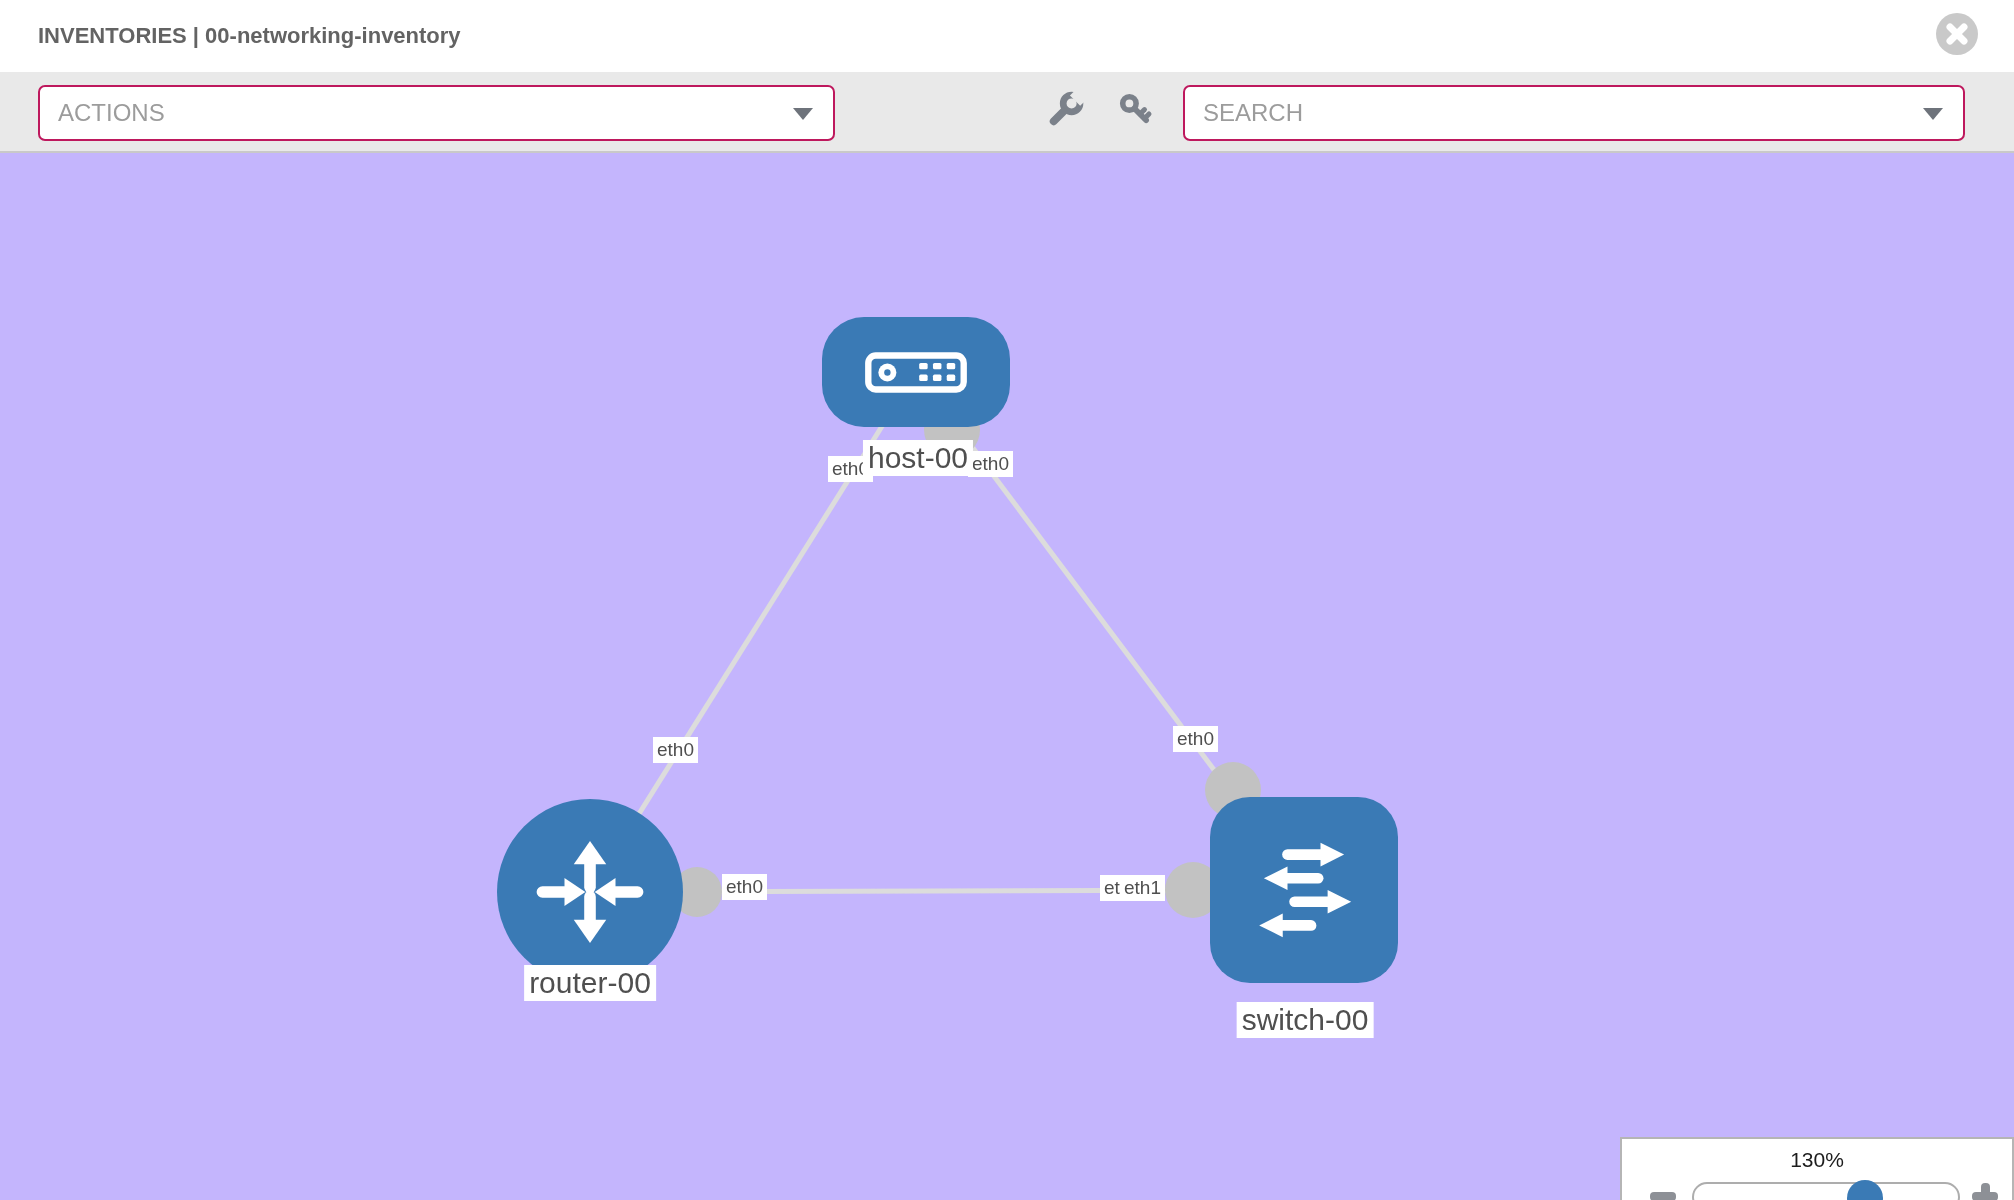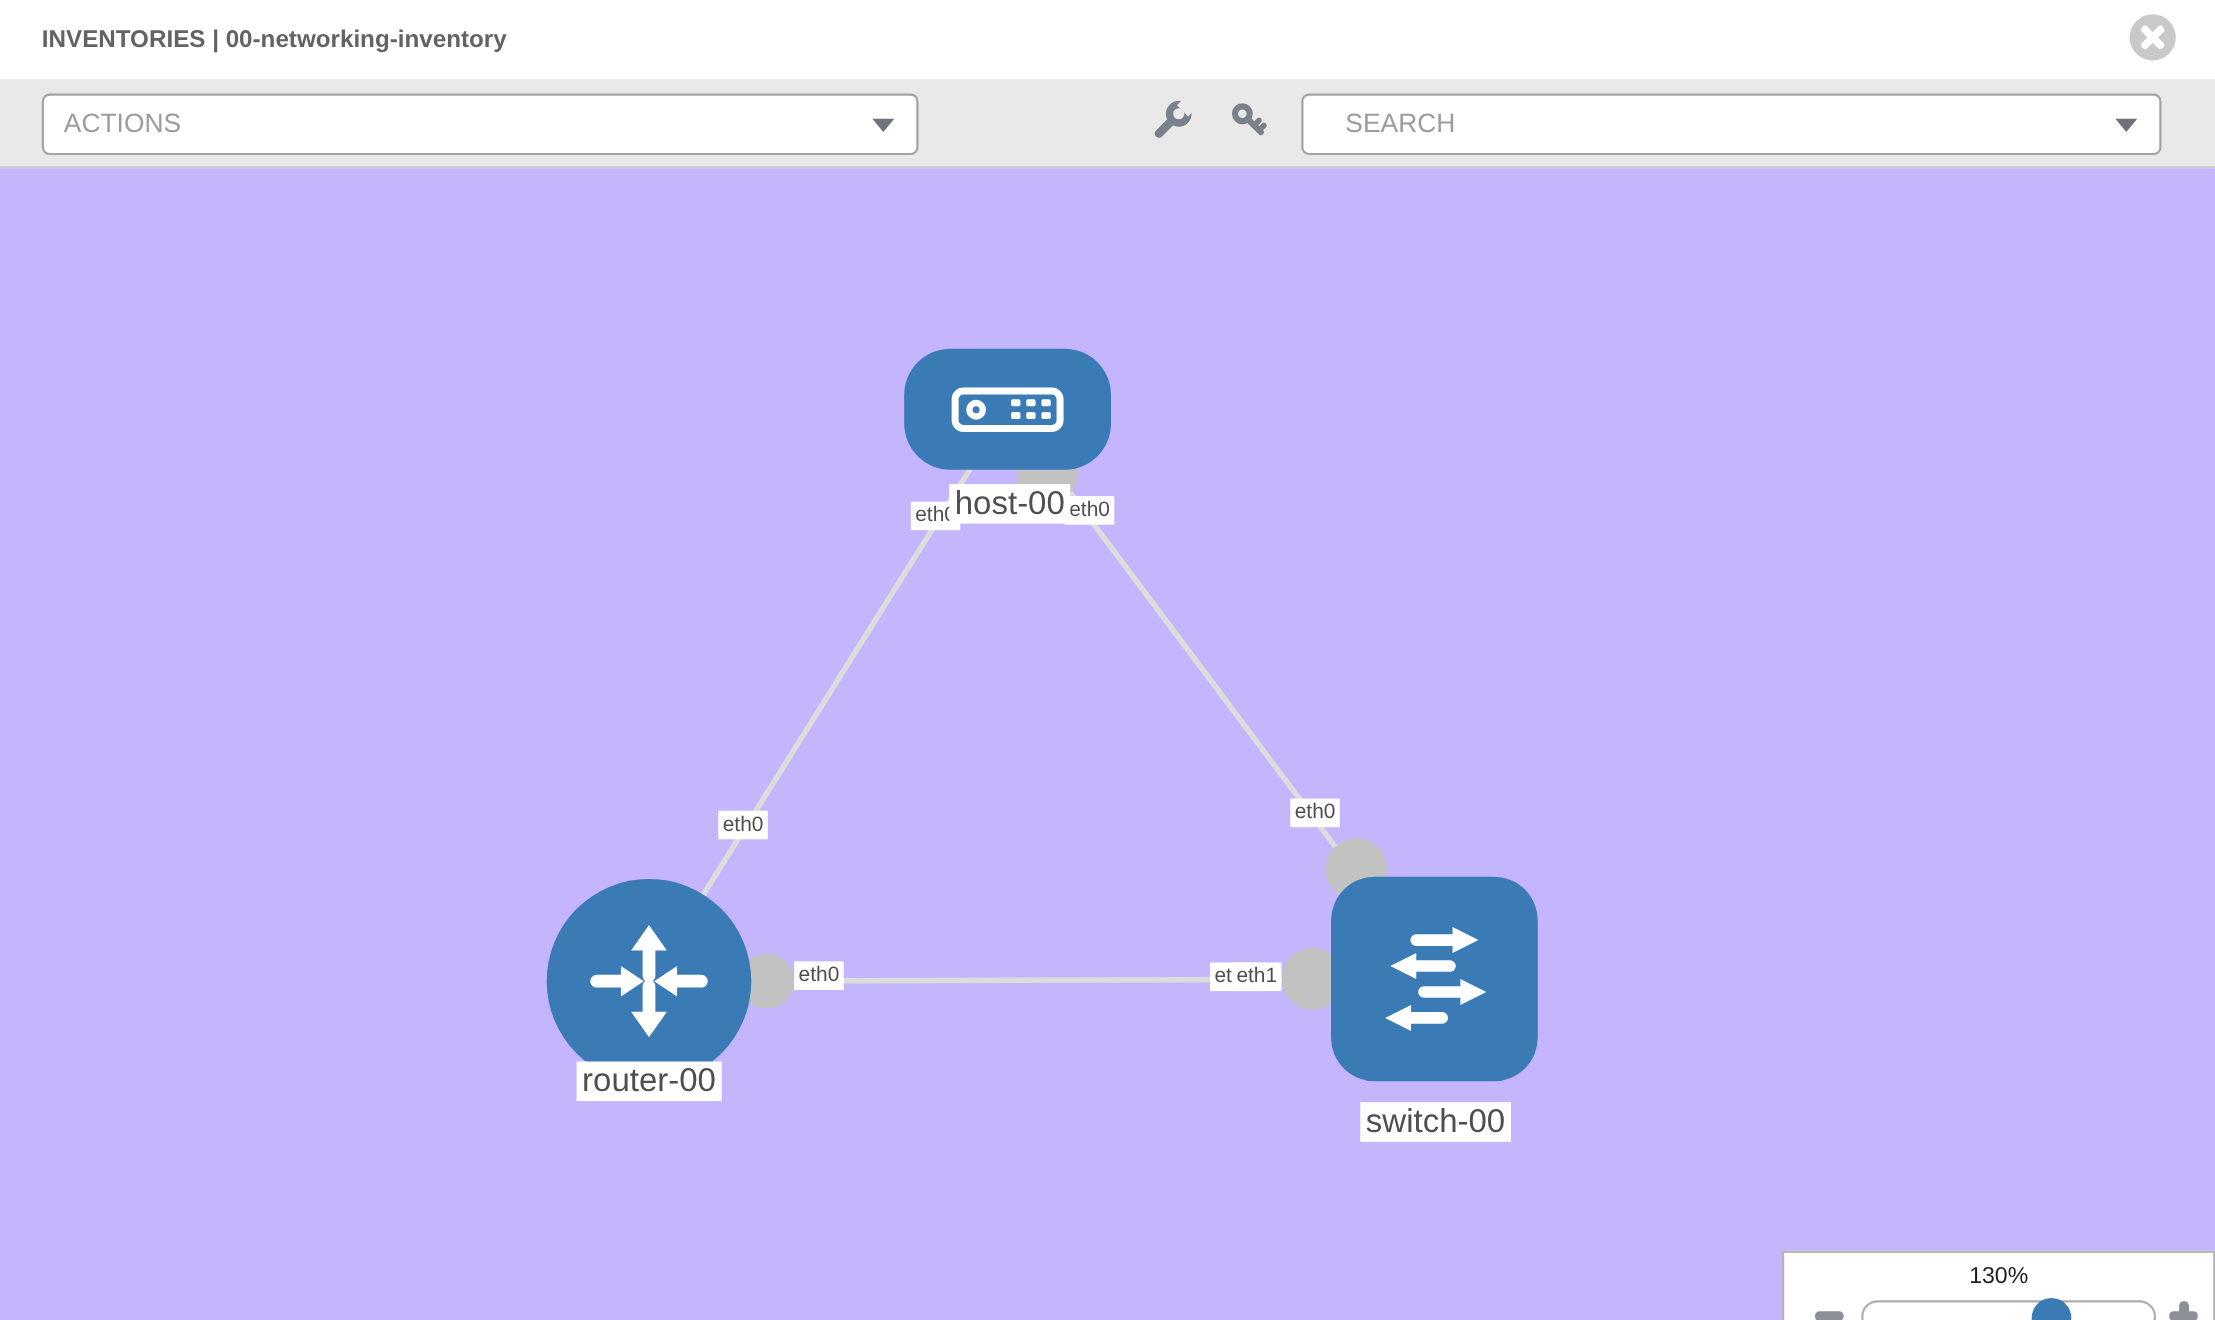--- a/index.html
+++ b/index.html
@@ -8,21 +8,21 @@
 
   
   .header{position:relative;width:100%;height:72px;background:#ffffff;}
   .page-title{position:absolute;left:38px;top:50%;transform:translateY(-50%);
     font-size:22px;font-weight:bold;color:#636363;letter-spacing:0;}
   .close-btn{position:absolute;left:1936px;top:13px;width:42px;height:42px;border-radius:50%;
     background:#c9c9c9;display:flex;align-items:center;justify-content:center;cursor:pointer;}
 
   
   .toolbar{position:relative;width:100%;height:81px;background:#e9e9e9;border-bottom:2px solid #c9c9c9;box-sizing:border-box;}
-  .select-box{position:absolute;top:13px;height:56px;background:#ffffff;border:2px solid #a3a3a3;
+  .select-box{position:absolute;top:13px;height:56px;background:#ffffff;border:2px solid #be185d;
     border-radius:7px;box-sizing:border-box;display:flex;align-items:center;cursor:pointer;}
   .select-box .lbl{margin-left:18px;font-size:24px;color:#9c9c9c;}
   .caret{position:absolute;right:20px;top:50%;margin-top:-5px;width:0;height:0;
     border-left:10px solid transparent;border-right:10px solid transparent;border-top:12px solid #6e737b;}
   .tool-icon{position:absolute;top:15px;width:44px;height:44px;display:flex;align-items:center;justify-content:center;cursor:pointer;}
 
   
   .canvas{position:relative;width:2014px;height:1047px;background:#c4b5fd;overflow:hidden;}
   .links-layer{position:absolute;left:0;top:0;}
 
@@ -78,21 +78,21 @@
     </div>
     <div class="tool-icon" style="left:1113px;">
       <svg width="38" height="38" viewBox="0 0 34 34">
         <circle cx="12" cy="12" r="6" fill="none" stroke="#7b818a" stroke-width="5"></circle>
         <line x1="16.5" y1="16.5" x2="27" y2="27" stroke="#7b818a" stroke-width="5" stroke-linecap="round"></line>
         <line x1="21.5" y1="21.5" x2="25.5" y2="17.5" stroke="#7b818a" stroke-width="4.5" stroke-linecap="round"></line>
         <line x1="25.5" y1="25.5" x2="29.5" y2="21.5" stroke="#7b818a" stroke-width="4.5" stroke-linecap="round"></line>
       </svg>
     </div>
 
-    <div class="select-box" style="left:1183px;width:782px;padding-left:20px;">
+    <div class="select-box" style="left:1183px;width:782px;">
       <span class="lbl">SEARCH</span>
       <span class="caret"></span>
     </div>
   </div>
 
   <div class="canvas">
 
     <svg class="links-layer" width="2014" height="1047">
       <line x1="916" y1="219" x2="590" y2="739" stroke="#dcdcdc" stroke-width="5"></line>
       <line x1="916" y1="219" x2="1304" y2="737" stroke="#dcdcdc" stroke-width="5"></line>

